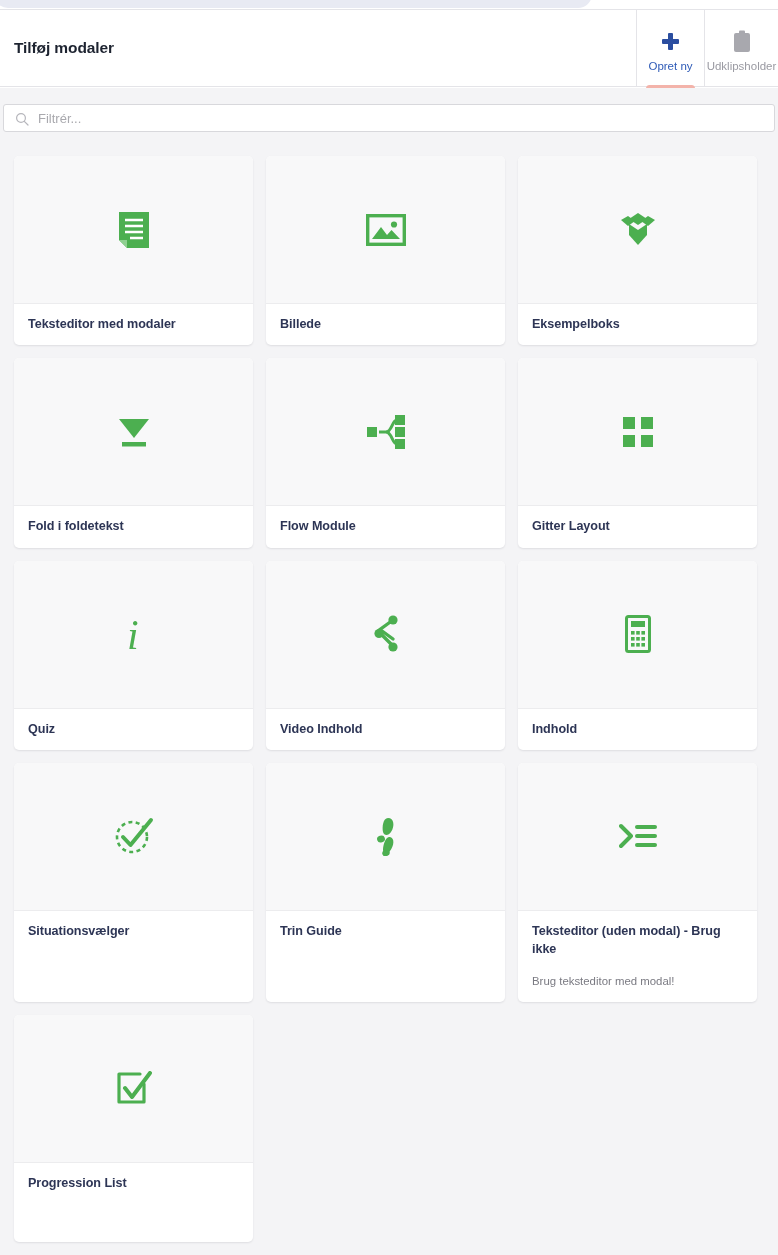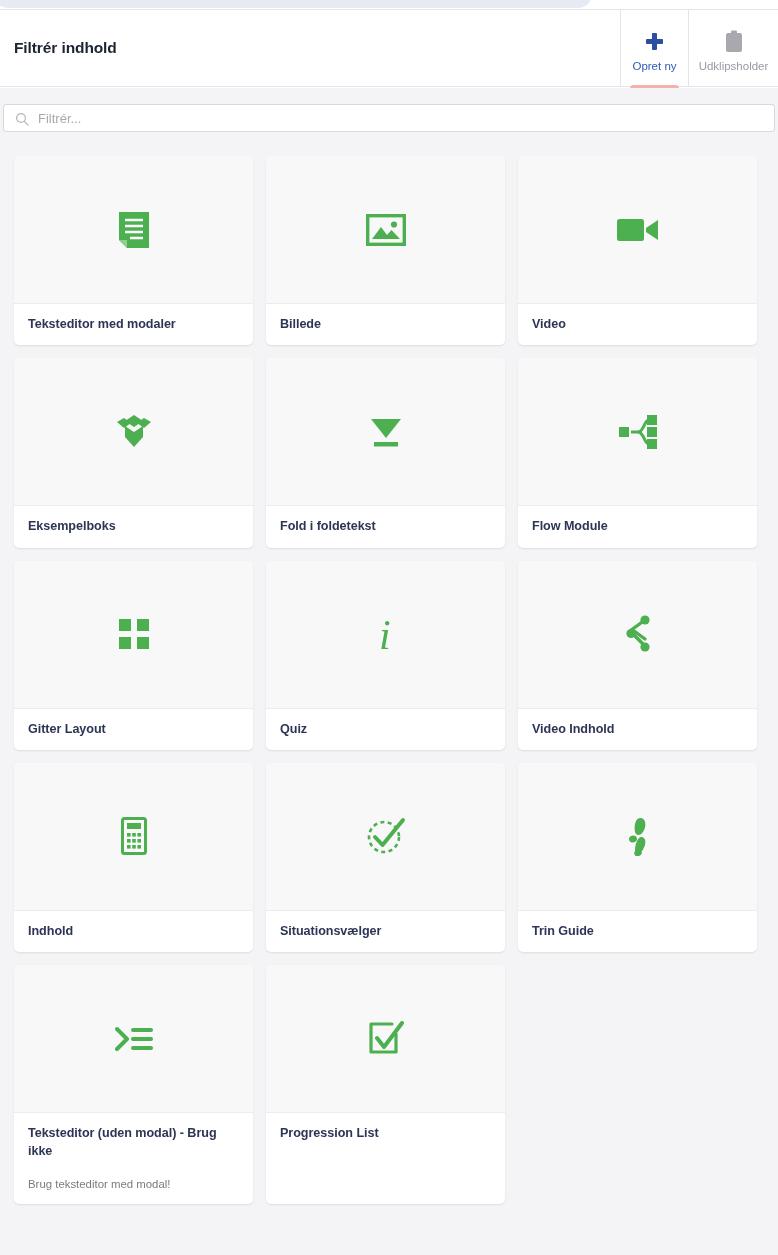--- a/index.html
+++ b/index.html
@@ -51,21 +51,21 @@
     position: relative;
     width: 68px;
     border-left: 1px solid #e4e4e8;
     display: flex;
     flex-direction: column;
     align-items: center;
     justify-content: center;
     padding-top: 4px;
     cursor: pointer;
   }
-  .tab.wide { width: 90px; }
+  .tab.wide { width: 74px; }
   .tab-icon { height: 26px; display: flex; align-items: center; justify-content: center; }
   .tab-label {
     margin-top: 5px;
     font-size: 11.5px;
     white-space: nowrap;
   }
   .tab-active .tab-label { color: #2f5bb7; }
   .tab-muted  .tab-label { color: #9a9aa2; }
   .tab-underline {
     position: absolute;
@@ -172,21 +172,21 @@
   .card-tall .card-body { min-height: 80px; }
 
   .icon-wrap { width: 46px; height: 46px; display: flex; align-items: center; justify-content: center; }
 </style>
 </head>
 <body>
 
 <div class="top-sliver"></div>
 
 <div class="header">
-  <div class="header-title">Filtrér indhold</div>
+  <div class="header-title">Tilføj modaler</div>
 
   <div class="header-tabs">
 
     <div class="tab tab-active">
       <span class="tab-icon">
         <span class="plus-icon"></span>
       </span>
       <span class="tab-label">Opret ny</span>
       <span class="tab-underline"></span>
     </div>
@@ -246,33 +246,20 @@
           <circle cx="28" cy="10.5" r="3.1" fill="#4caf50"></circle>
           <path d="M6 25 L15 13 L21 21 L25.5 16 L34 25 Z" fill="#4caf50"></path>
         </svg>
       </span>
     </div>
     <div class="card-body">
       <div class="card-title">Billede</div>
     </div>
   </div>
 
-  <div class="card">
-    <div class="card-thumb">
-      <span class="icon-wrap">
-        <svg width="42" height="28" viewBox="0 0 42 28">
-          <rect x="0" y="3" width="27" height="22" rx="2.5" fill="#4caf50"></rect>
-          <path d="M29 12 L41 4 V24 L29 16 Z" fill="#4caf50"></path>
-        </svg>
-      </span>
-    </div>
-    <div class="card-body">
-      <div class="card-title">Video</div>
-    </div>
-  </div>
 
   <div class="card">
     <div class="card-thumb">
       <span class="icon-wrap">
         <svg width="38" height="38" viewBox="0 0 38 38">
           <path d="M19 2 L28 8 L19 14 L10 8 Z" fill="#4caf50"></path>
           <path d="M2 9 L9 5 L16 10 L9 15 Z" fill="#4caf50"></path>
           <path d="M36 9 L29 5 L22 10 L29 15 Z" fill="#4caf50"></path>
           <path d="M10 13 L19 19 L19 34 L10 24 Z" fill="#4caf50"></path>
           <path d="M28 13 L19 19 L19 34 L28 24 Z" fill="#4caf50"></path>

